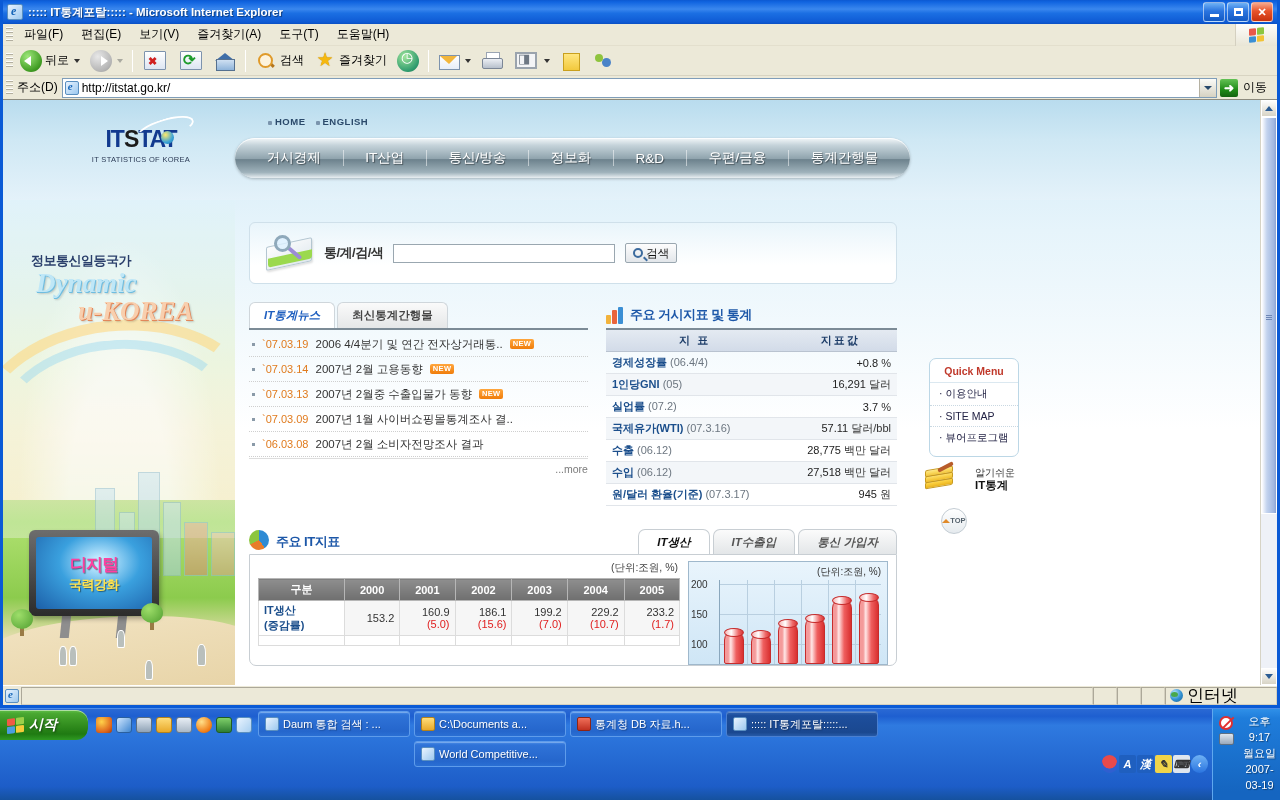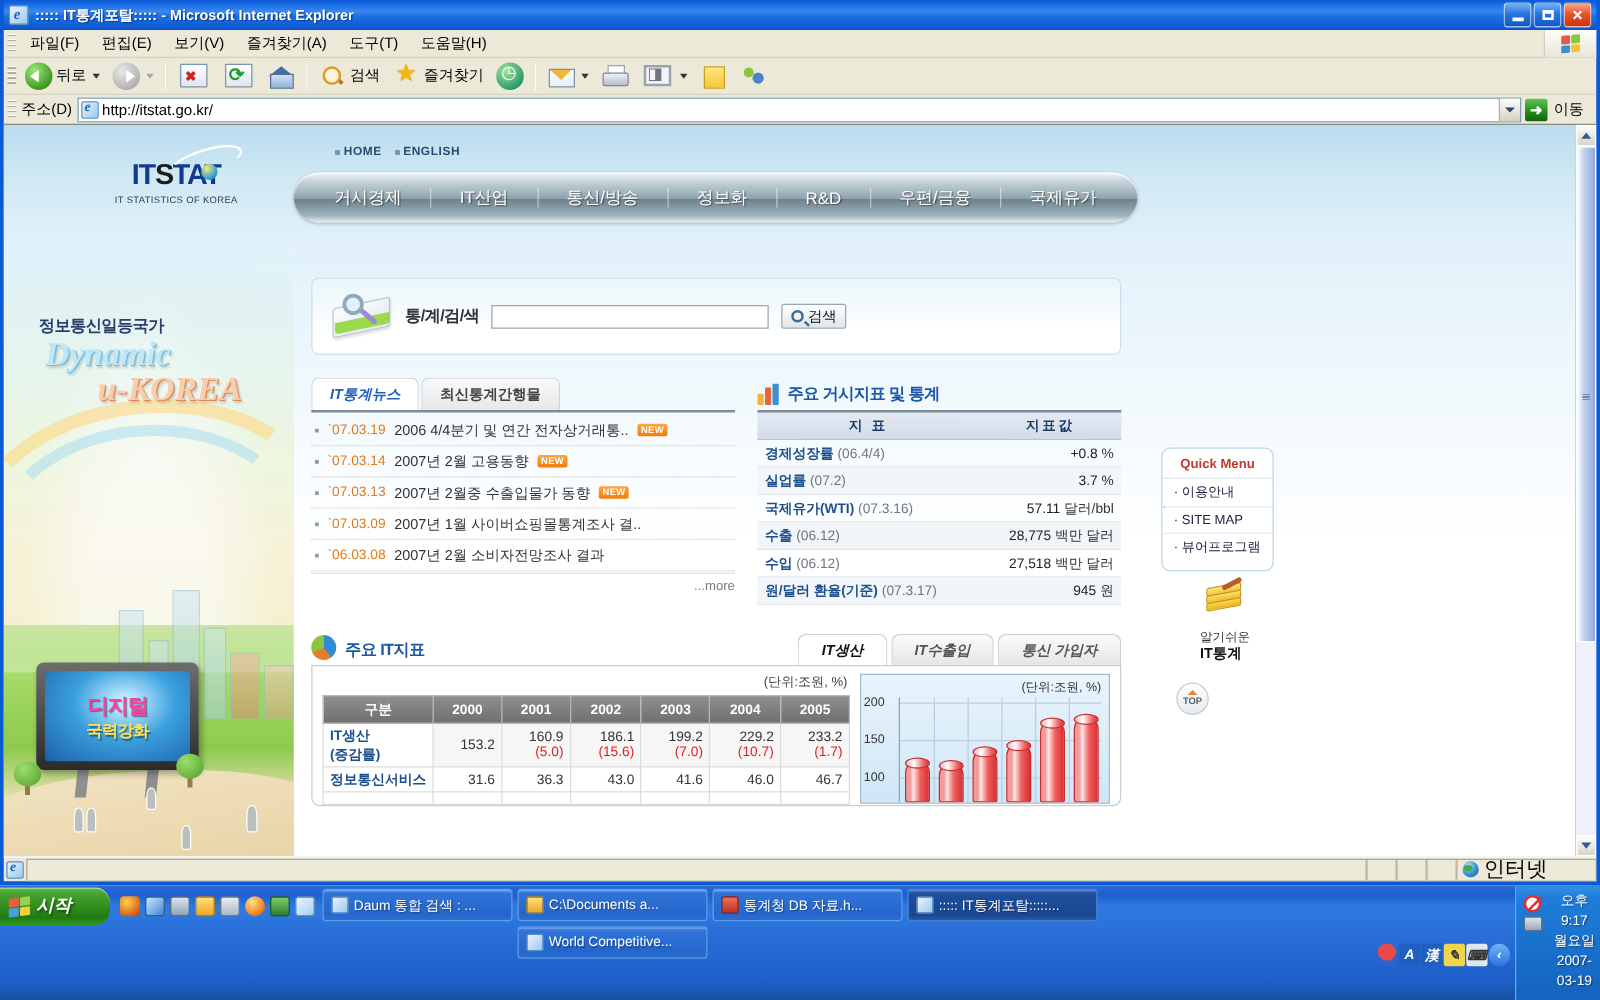--- a/index.html
+++ b/index.html
@@ -280,28 +280,28 @@
     border:1px solid #c62c2c;}
   .bar:after{content:"";position:absolute;left:-1px;right:-1px;top:-4px;height:7px;border-radius:50%;
     background:linear-gradient(90deg,#f7b4b4,#fff 35%,#ef6a6a 75%,#d63535);border:1px solid #c62c2c;}
 
   
   .rightcol{position:absolute;left:912px;top:100px;width:120px;}
   .quick{margin:158px 0 0 14px;width:90px;border:1px solid #bcd7e6;border-radius:7px;background:#fff;padding:6px 0 7px;}
   .quick-t{text-align:center;font-size:10.5px;font-weight:bold;color:#c0392b;padding-bottom:5px;border-bottom:1px solid #dbe8f0;}
   .quick-i{font-size:10.5px;color:#224;padding:4px 0 4px 9px;white-space:nowrap;}
   .quick-i+.quick-i{border-top:1px dotted #c9d8e2;}
-  .banner{margin:10px 0 0 10px;display:flex;align-items:center;gap:8px;flex-direction:column;}
+  .banner{margin:10px 0 0 10px;display:flex;gap:20px;}
   .bk{width:30px;height:24px;position:relative;flex:0 0 30px;}
   .bk i{position:absolute;left:0;width:28px;height:7px;border-radius:2px;transform:skewY(-10deg);border:1px solid #c89a1e;}
   .bk b{position:absolute;left:12px;top:-2px;width:17px;height:4px;background:#b85c2a;transform:rotate(-28deg);border-radius:2px;}
   .btext1{font-size:10px;color:#333;line-height:1.15;}
   .btext2{font-size:11.5px;font-weight:bold;color:#111;line-height:1.15;}
   .topbtn{margin:16px 0 0 26px;width:26px;height:26px;border-radius:50%;border:1px solid #c3ccd3;
-    background:linear-gradient(180deg,#fff,#e5eaee);display:flex;flex-direction:column;align-items:center;justify-content:center;}
+    background:linear-gradient(180deg,#fff,#e5eaee);display:flex;flex-direction:row;align-items:center;justify-content:center;}
   .topbtn .tri{width:0;height:0;border-left:4px solid transparent;border-right:4px solid transparent;border-bottom:4px solid #e08a2a;}
   .topbtn span{font-size:7.5px;font-weight:bold;color:#55626d;}
 
   
   .vscroll{width:17px;flex:0 0 17px;background:#f1f1f1;border-left:1px solid #d6d3c5;display:flex;flex-direction:column;}
   .sb-arrow{height:17px;flex:0 0 17px;background:linear-gradient(180deg,#fdfdfd,#d8d4c6);border:1px solid #fff;
     display:flex;align-items:center;justify-content:center;}
   .sb-arrow .a{width:0;height:0;border-left:4px solid transparent;border-right:4px solid transparent;}
   .sb-up .a{border-bottom:5px solid #2c5c93;}
   .sb-dn .a{border-top:5px solid #2c5c93;}
@@ -493,21 +493,21 @@
           <div class="navitem">IT산업</div>
           <div class="navsep"></div>
           <div class="navitem">통신/방송</div>
           <div class="navsep"></div>
           <div class="navitem">정보화</div>
           <div class="navsep"></div>
           <div class="navitem">R&amp;D</div>
           <div class="navsep"></div>
           <div class="navitem">우편/금융</div>
           <div class="navsep"></div>
-          <div class="navitem">국제유가</div>
+          <div class="navitem">통계간행물</div>
         </div>
       </div>
 
       <div class="leftcol">
         <div class="lc-sky"></div>
         <div class="lc-rainbow"></div>
         <div class="lc-rainbow2"></div>
         <div class="lc-grass"></div>
         <div class="lc-path"></div>
         <div class="lc-city">
@@ -618,20 +618,24 @@
                   <th>지    표</th>
                   <th>지표값</th>
                 </tr>
               </thead>
               <tbody>
                 <tr>
                   <td class="mlbl"><span>경제성장률</span> <em>(06.4/4)</em></td>
                   <td class="mval"><span>+0.8</span> <em>%</em></td>
                 </tr>
                 <tr>
+                  <td class="mlbl"><span>1인당GNI</span> <em>(05)</em></td>
+                  <td class="mval"><span>16,291</span> <em>달러</em></td>
+                </tr>
+                <tr>
                   <td class="mlbl"><span>실업률</span> <em>(07.2)</em></td>
                   <td class="mval"><span>3.7</span> <em>%</em></td>
                 </tr>
                 <tr>
                   <td class="mlbl"><span>국제유가(WTI)</span> <em>(07.3.16)</em></td>
                   <td class="mval"><span>57.11</span> <em>달러/bbl</em></td>
                 </tr>
                 <tr>
                   <td class="mlbl"><span>수출</span> <em>(06.12)</em></td>
                   <td class="mval"><span>28,775</span> <em>백만 달러</em></td>
@@ -681,29 +685,20 @@
                       <span>IT생산</span><br><span>(증감률)</span>
                     </td>
                     <td class="shade"><span>153.2</span></td>
                     <td class="shade"><span>160.9</span><span class="pct">(5.0)</span></td>
                     <td class="shade"><span>186.1</span><span class="pct">(15.6)</span></td>
                     <td class="shade"><span>199.2</span><span class="pct">(7.0)</span></td>
                     <td class="shade"><span>229.2</span><span class="pct">(10.7)</span></td>
                     <td class="shade"><span>233.2</span><span class="pct">(1.7)</span></td>
                   </tr>
                   <tr>
-                    <td class="rowh">정보통신서비스</td>
-                    <td>31.6</td>
-                    <td>36.3</td>
-                    <td>43.0</td>
-                    <td>41.6</td>
-                    <td>46.0</td>
-                    <td>46.7</td>
-                  </tr>
-                  <tr>
                     <td class="rowh" style="height:10px"></td>
                     <td></td>
                       <td></td>
                     <td></td>
                       <td></td>
                     <td></td>
                       <td></td>
                   </tr>
                 </tbody>
               </table>

